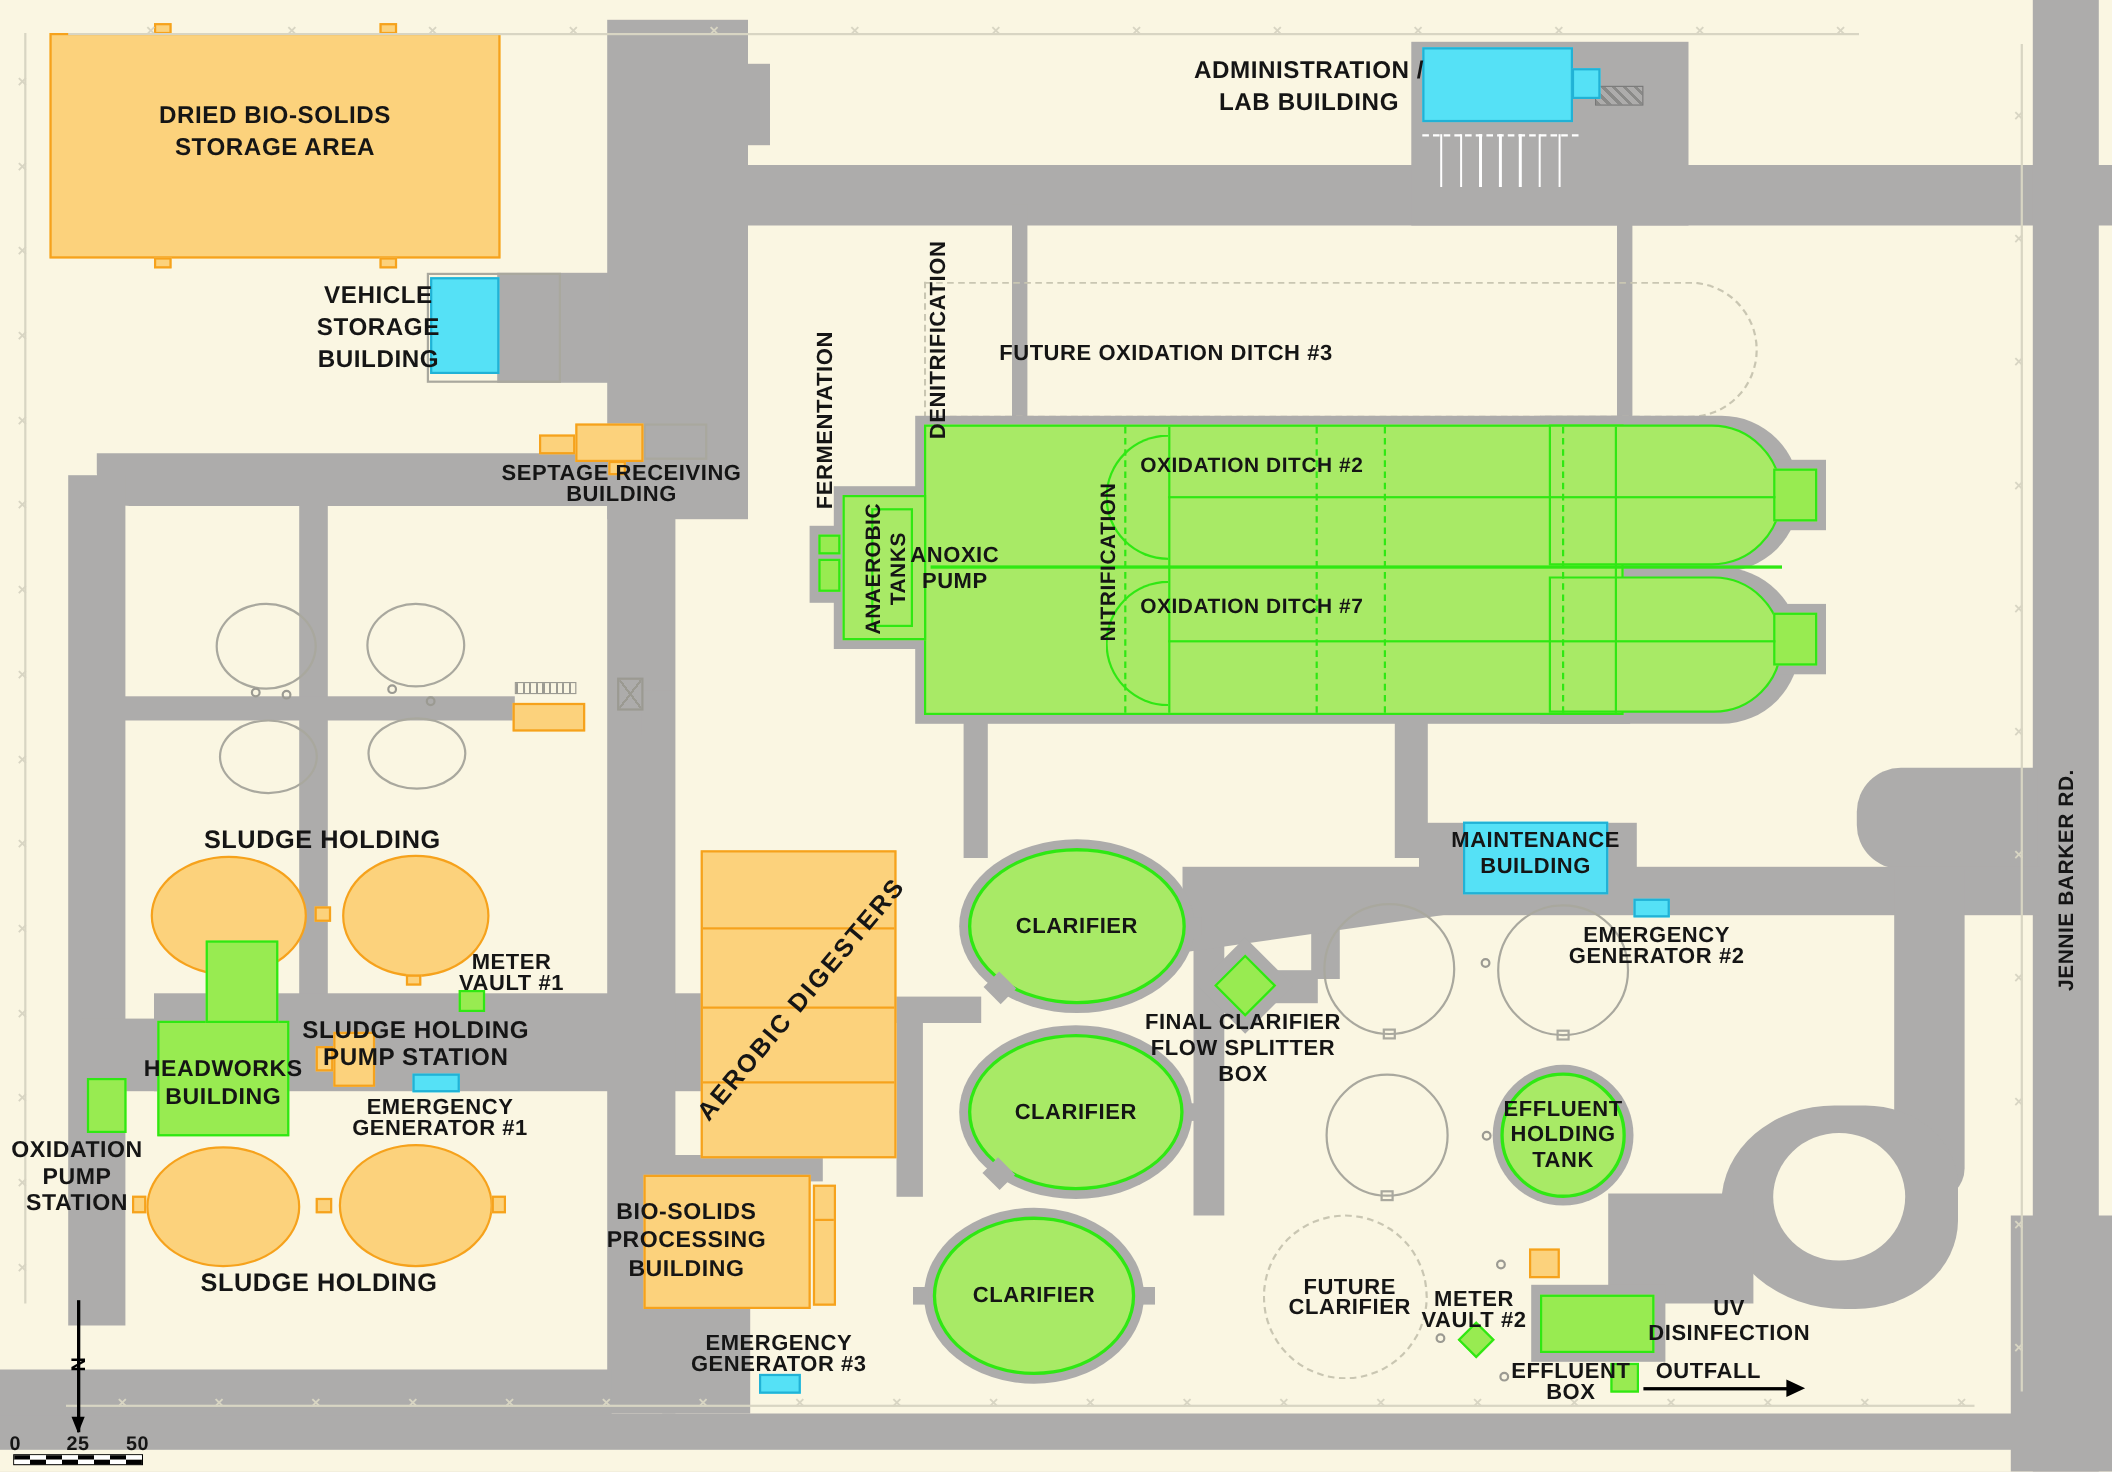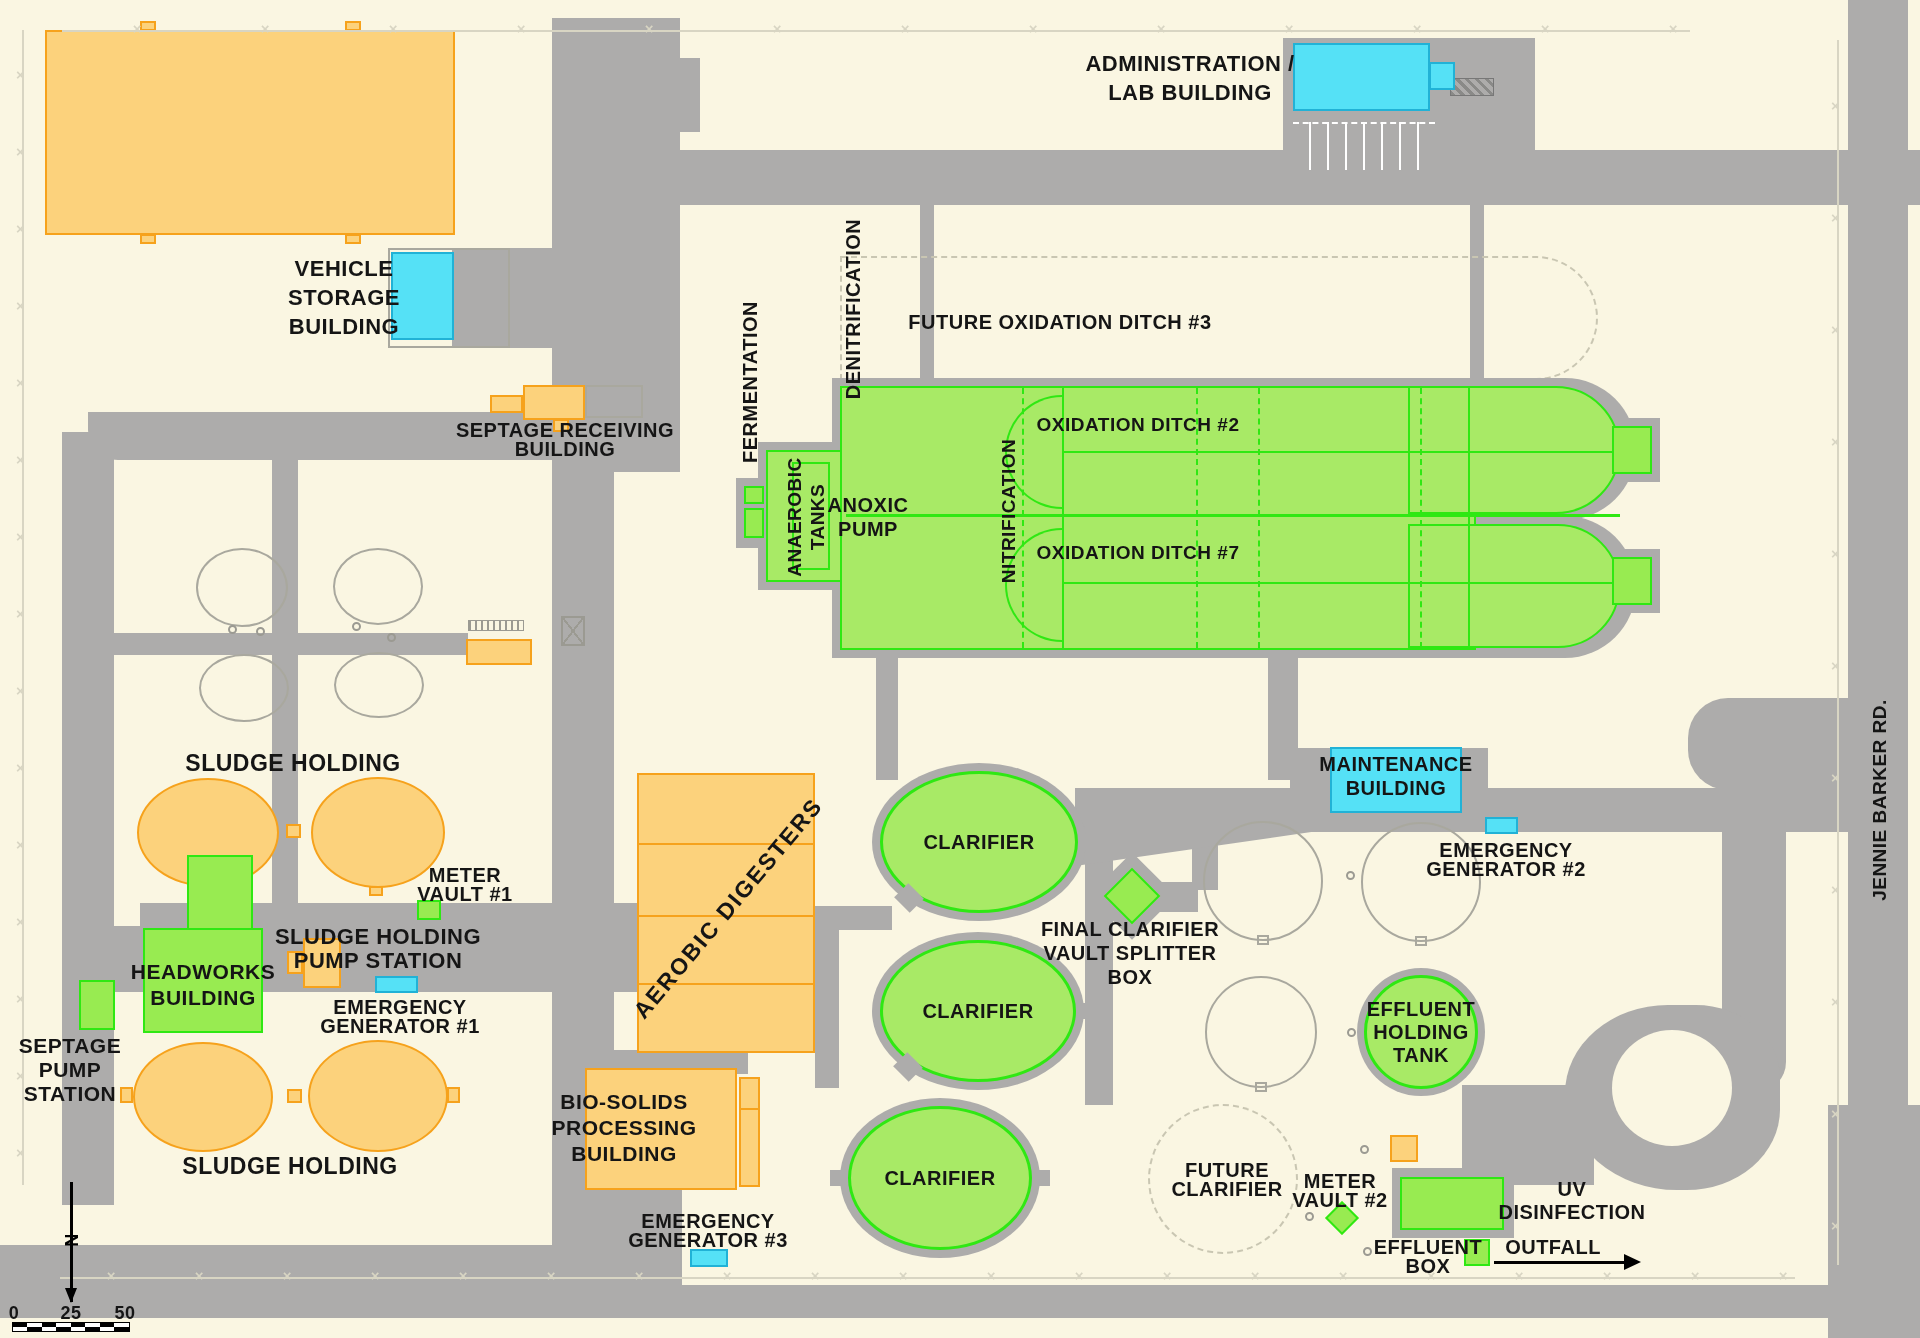--- a/index.html
+++ b/index.html
@@ -224,20 +224,24 @@
   <div class="smallo" style="left:1346px;top:871px"></div>
   <div class="smallo" style="left:1347px;top:1028px"></div>
   <div class="smallo" style="left:1360px;top:1145px"></div>
   <div class="smallo" style="left:1305px;top:1212px"></div>
   <div class="smallo" style="left:1363px;top:1247px"></div>
   <div class="smallo" style="left:228px;top:625px"></div>
   <div class="smallo" style="left:256px;top:627px"></div>
   <div class="smallo" style="left:352px;top:622px"></div>
   <div class="smallo" style="left:387px;top:633px"></div>
 
+  <div class="lbl s22" style="left:250px;top:119px">
+    <div>DRIED BIO-SOLIDS</div>
+    <div>STORAGE AREA</div>
+  </div>
   <div class="lbl s22" style="left:344px;top:297px">
     <div>VEHICLE</div>
     <div>STORAGE</div>
     <div>BUILDING</div>
   </div>
   <div class="lbl s16" style="left:565px;top:440px">
     <div>SEPTAGE RECEIVING</div>
     <div>BUILDING</div>
   </div>
   <div class="lbl s22" style="left:1190px;top:78px">
@@ -269,41 +273,41 @@
   </div>
   <div class="lbl s21" style="left:203px;top:985px">
     <div>HEADWORKS</div>
     <div>BUILDING</div>
   </div>
   <div class="lbl s16" style="left:400px;top:1017px">
     <div>EMERGENCY</div>
     <div>GENERATOR #1</div>
   </div>
   <div class="lbl s21" style="left:70px;top:1070px;line-height:24px">
-    <div>SEPTAGE</div>
+    <div>OXIDATION</div>
     <div>PUMP</div>
     <div>STATION</div>
   </div>
   <div class="lbl s24" style="left:290px;top:1166px">SLUDGE HOLDING</div>
   <div class="lbl diag s24" style="left:728px;top:908px">AEROBIC  DIGESTERS</div>
   <div class="lbl s21" style="left:624px;top:1128px">
     <div>BIO-SOLIDS</div>
     <div>PROCESSING</div>
     <div>BUILDING</div>
   </div>
   <div class="lbl s16" style="left:708px;top:1231px">
     <div>EMERGENCY</div>
     <div>GENERATOR #3</div>
   </div>
   <div class="lbl s20" style="left:979px;top:842px">CLARIFIER</div>
   <div class="lbl s20" style="left:978px;top:1011px">CLARIFIER</div>
   <div class="lbl s20" style="left:940px;top:1178px">CLARIFIER</div>
   <div class="lbl s20" style="left:1130px;top:953px">
     <div>FINAL CLARIFIER</div>
-    <div>VAULT SPLITTER</div>
+    <div>FLOW SPLITTER</div>
     <div>BOX</div>
   </div>
   <div class="lbl s20" style="left:1396px;top:776px">
     <div>MAINTENANCE</div>
     <div>BUILDING</div>
   </div>
   <div class="lbl s16" style="left:1506px;top:860px">
     <div>EMERGENCY</div>
     <div>GENERATOR #2</div>
   </div>

